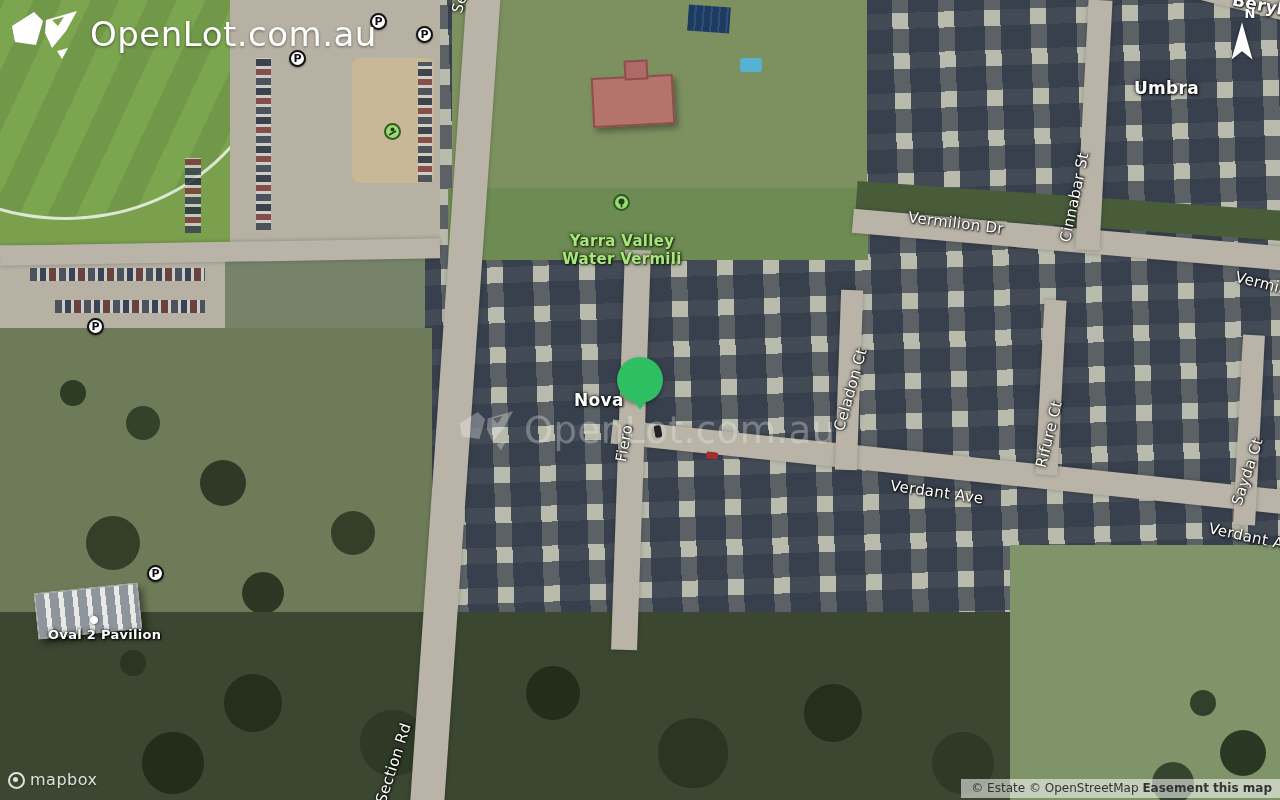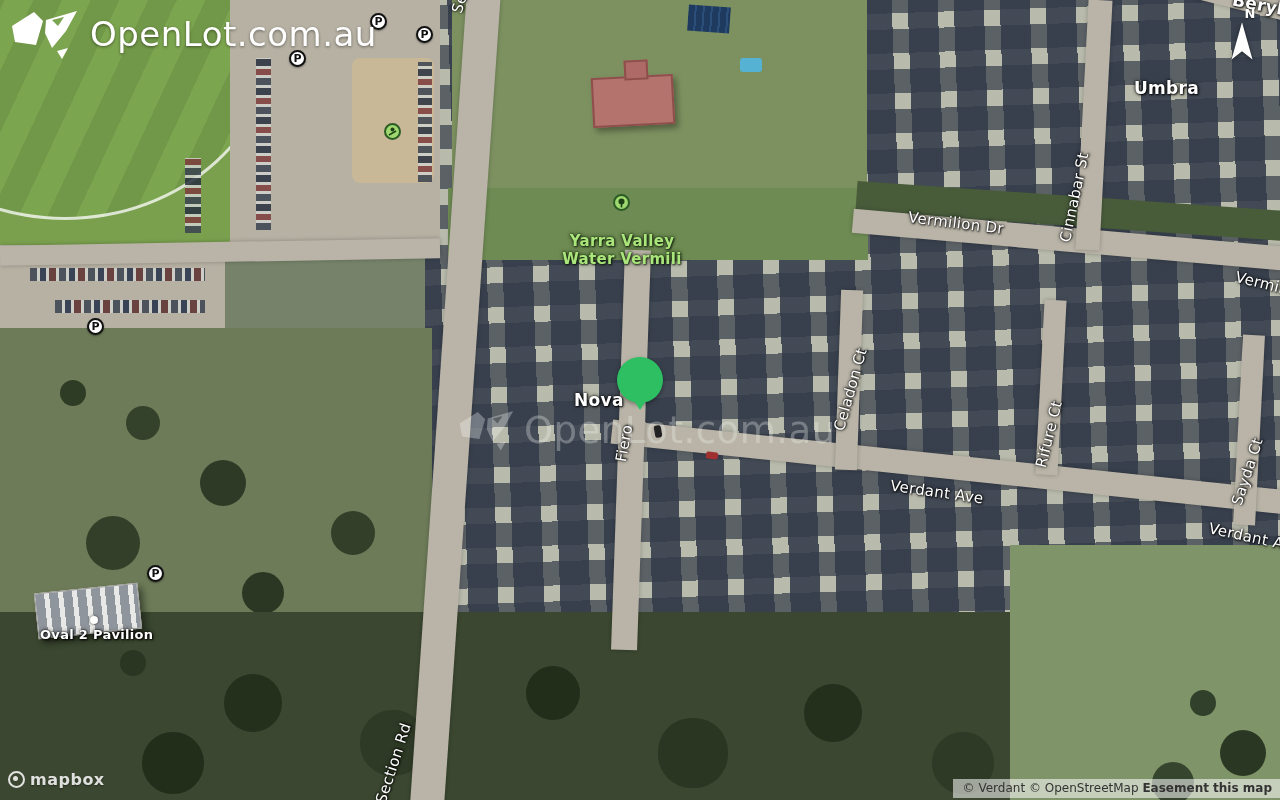--- a/index.html
+++ b/index.html
@@ -77,22 +77,22 @@
   .compass-n { color:#fff; font-size:13px; font-weight:700; text-shadow:0 1px 2px rgba(0,0,0,.6); position:relative; left:8px; }
 
   
   .titlebar {
     position:absolute; left:0; top:722px; width:737px; height:57px;
     background:rgba(8,9,12,.66); color:#fff;
     font-family:"Liberation Sans", sans-serif; font-size:27px; font-weight:600;
     line-height:57px; padding-left:38px; letter-spacing:.2px;
   }
   .mapbox-logo {
-    position:absolute; left:8px; top:770px; display:flex; align-items:center; gap:5px;
-    color:rgba(255,255,255,.85); font-size:16px; font-weight:700; letter-spacing:.5px;
+    position:absolute; left:8px; top:770px; display:flex; align-items:flex-end; gap:5px;
+    color:rgba(255,255,255,.85); font-size:16px; font-weight:400; letter-spacing:.5px;
     text-shadow:0 1px 2px rgba(0,0,0,.4); cursor:pointer;
   }
   .mapbox-circle {
     width:17px; height:17px; border-radius:50%; border:2px solid rgba(255,255,255,.85);
     position:relative;
   }
   .mapbox-circle::after {
     content:""; position:absolute; left:3px; top:3px; width:5px; height:5px;
     border-radius:50%; background:rgba(255,255,255,.85);
   }
@@ -195,21 +195,21 @@
   <div class="lbl" style="left:1235px;top:274px;transform:rotate(14deg);">Vermili</div>
   <div class="lbl lbl-green" style="left:622px;top:224px;transform:translateX(-50%);text-align:center;">Yarra Valley</div>
   <div class="lbl lbl-green" style="left:622px;top:242px;transform:translateX(-50%);text-align:center;">Water Vermili</div>
   <div class="lbl lbl-bold" style="left:574px;top:390px;">Nova</div>
   <div class="lbl" style="left:612px;top:460px;transform:rotate(-80deg);transform-origin:left top;">Fiero</div>
   <div class="lbl" style="left:830px;top:428px;transform:rotate(-74deg);transform-origin:left top;">Celadon Ct</div>
   <div class="lbl" style="left:1032px;top:465px;transform:rotate(-76deg);transform-origin:left top;">Rifure Ct</div>
   <div class="lbl" style="left:1228px;top:502px;transform:rotate(-72deg);transform-origin:left top;">Sayda Ct</div>
   <div class="lbl" style="left:890px;top:483px;transform:rotate(8deg);">Verdant Ave</div>
   <div class="lbl" style="left:1208px;top:528px;transform:rotate(12deg);">Verdant Av</div>
-  <div class="lbl lbl-small" style="left:40px;top:627px;text-align:right;">Oval 2 Pavilion</div>
+  <div class="lbl lbl-small" style="left:48px;top:627px;text-align:right;">Oval 2 Pavilion</div>
 
   <div class="pin" style="left:617px;top:357px;">
     <div class="pin-head" style="background:#2ebf63;"></div>
     <div class="pin-tail"></div>
   </div>
 
   <div class="brand">
     <svg width="68" height="52" viewBox="0 0 68 52">
       <path d="M2 18 L24 4 L33 13 L26 37 L5 34 Z" fill="#fff"></path>
       <path fill-rule="evenodd" d="M36 12 L67 3 L56 23 L42 40 L35 25 Z M42 12 L48 18 L54 9 Z" fill="#fff"></path>
@@ -234,18 +234,18 @@
     </svg>
   </div>
 
 
   <div class="mapbox-logo">
     <span class="mapbox-circle"></span>
     <span>mapbox</span>
   </div>
 
   <div class="attribution">
-    <span>© Verdant</span>
+    <span>© Estate</span>
     <span>© OpenStreetMap</span>
     <span class="bold">Easement this map</span>
   </div>
 
 </div>
 
 </body></html>

